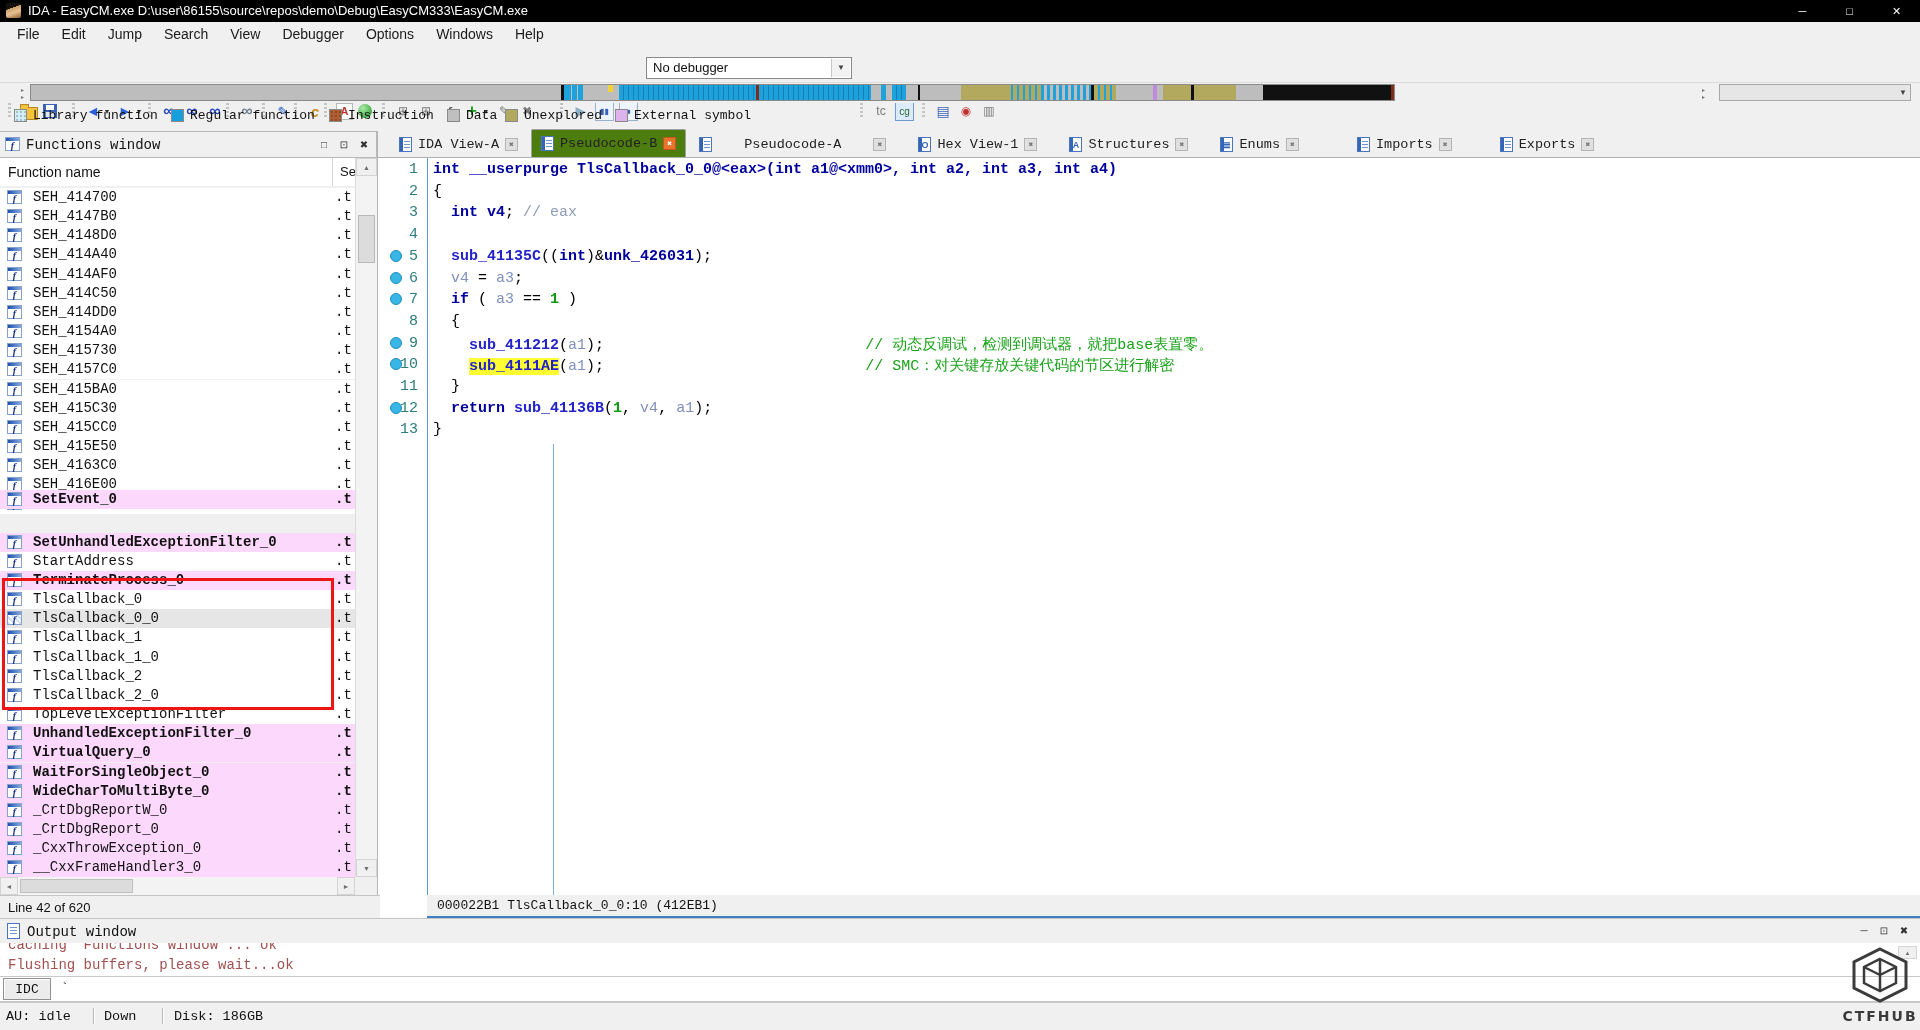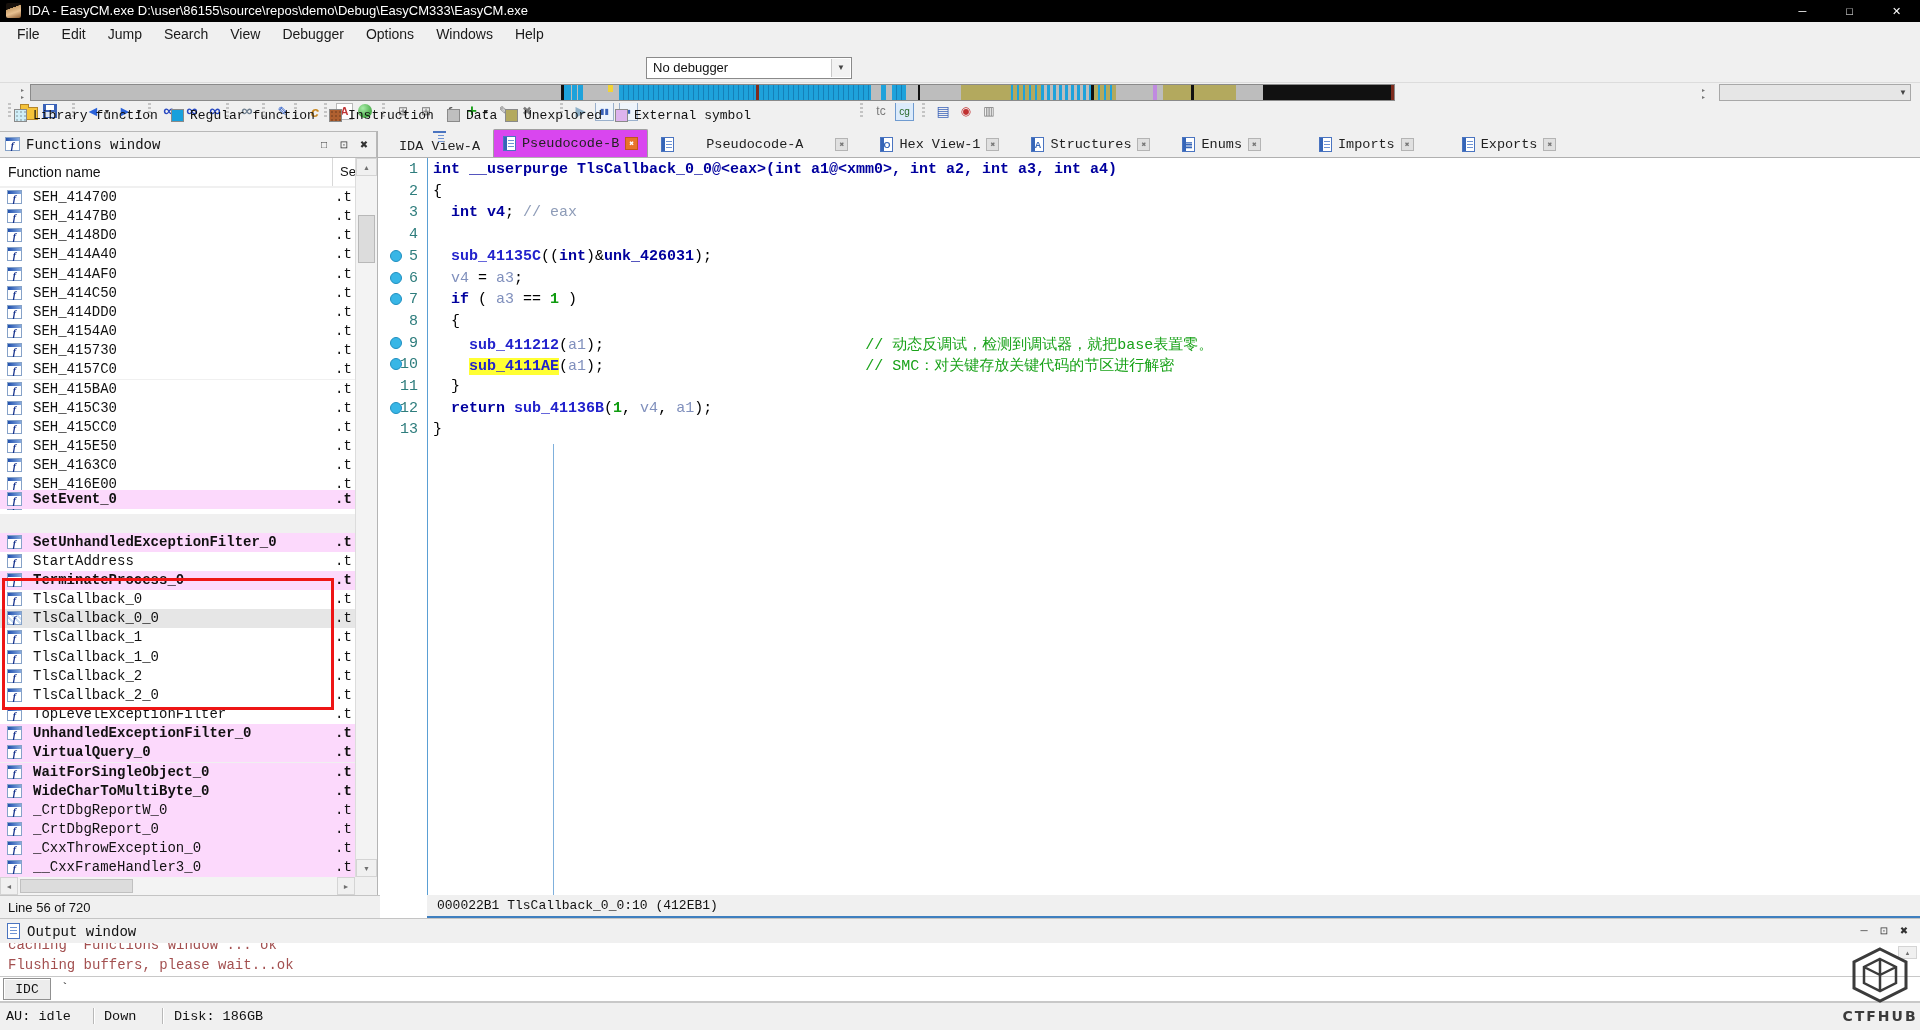--- a/index.html
+++ b/index.html
@@ -64,21 +64,21 @@
     font:13px "Liberation Mono","DejaVu Sans Mono",monospace;color:#111;}
   .lg-swatch{width:13px;height:13px;border:1px solid #8a8a8a;box-sizing:border-box;}
   .lg-swatch.dots{background-image:radial-gradient(#00000030 1px,transparent 1px);background-size:4px 4px;}
   
   #fn-titlebar{left:0;top:131px;width:377px;height:27px;background:#f0f0f0;border:1px solid #b8b8b8;border-left:none;box-sizing:border-box;}
   #fn-title-text{left:26px;top:5px;font:14px "Liberation Mono","DejaVu Sans Mono",monospace;}
   .dockbtn{top:5px;width:16px;height:16px;color:#333;font-size:10px;text-align:center;line-height:16px;}
   #tabbar{left:377px;top:131px;width:1543px;height:27px;background:#f0f0f0;border-bottom:1px solid #b0b0b0;box-sizing:border-box;display:flex;align-items:flex-end;padding-left:13px;}
   .tab{display:flex;align-items:center;height:26px;padding:0 9px;gap:6px;
     font:13.5px "Liberation Mono","DejaVu Sans Mono",monospace;color:#222;position:relative;}
-  .tab.active{background:#d946ef;border:1px solid #a0a0a0;border-bottom:none;height:27px;z-index:3;border-radius:2px 2px 0 0;justify-content:space-between;}
+  .tab.active{background:#4d7c0f;border:1px solid #a0a0a0;border-bottom:none;height:27px;z-index:3;border-radius:2px 2px 0 0;justify-content:space-between;}
   .tabicon{width:13px;height:15px;border:1px solid #4a74c0;background:#fff;position:relative;
     font:bold 9px "Liberation Sans",sans-serif;color:#3565b8;text-align:center;line-height:14px;box-sizing:border-box;}
   .tabicon.lines::before{content:"";position:absolute;left:4px;top:3px;width:6px;height:1px;background:#6f94d4;box-shadow:0 3px 0 #6f94d4,0 6px 0 #6f94d4;}
   .tabicon::after{content:"";position:absolute;left:0;top:0;width:3px;height:100%;background:#3565b8;}
   .tabclose{width:13px;height:13px;background:#e0e0e0;border:1px solid #b4b4b4;color:#777;font-size:8px;line-height:11px;text-align:center;box-sizing:border-box;}
   .tabclose.hot{background:#e8732a;border-color:#c2571a;color:#fff;}
   
   #fn-colheader{left:0;top:158px;width:355px;height:28px;background:#fff;}
   #fn-colname{left:8px;top:6px;font-size:14px;color:#111;}
   #fn-colseg{left:340px;top:6px;font-size:13px;color:#111;}
@@ -299,21 +299,21 @@
 
   <div class="abs" id="fn-titlebar">
     <div class="ficon" style="top:5px;left:5px;"></div>
     <div class="abs" id="fn-title-text">Functions window</div>
     <div class="abs dockbtn" style="left:316px;">□</div>
     <div class="abs dockbtn" style="left:336px;">⊡</div>
     <div class="abs dockbtn" style="left:356px;">✖</div>
   </div>
 
   <div class="abs" id="tabbar">
-      <div class="tab" style="margin-left: 0px; flex-direction: column;">
+      <div class="tab" style="margin-left: 0px;">
         <div class="tabicon lines"></div>
         <div>IDA View-A</div>
         <div class="tabclose">✖</div>
       </div>
       <div class="tab active" style="margin-left: 4px;">
         <div class="tabicon lines"></div>
         <div>Pseudocode-B</div>
         <div class="tabclose hot">✖</div>
       </div>
       <div class="tab" style="margin-left: 4px; gap: 32px;">
@@ -542,21 +542,21 @@
     <div style="position:absolute;left:2px;top:57px;width:17px;height:48px;background:#dcdcdc;border:1px solid #b8b8b8;box-sizing:border-box;"></div>
     <div class="sbbox" style="position:absolute;left:0;top:701px;width:21px;height:18px;font-size:7px;line-height:17px;">▼</div>
   </div>
   <div class="abs" id="fn-hsb">
     <div class="sbbox" style="position:absolute;left:0;top:0;width:18px;height:18px;font-size:7px;line-height:17px;">◄</div>
     <div style="position:absolute;left:20px;top:2px;width:113px;height:14px;background:#dcdcdc;border:1px solid #c0c0c0;box-sizing:border-box;"></div>
     <div class="sbbox" style="position:absolute;left:337px;top:0;width:18px;height:18px;font-size:7px;line-height:17px;">►</div>
   </div>
 
   <div class="abs" id="fn-status">
-    <div class="abs" id="fn-status-text">Line 56 of 720</div>
+    <div class="abs" id="fn-status-text">Line 42 of 620</div>
   </div>
   <div class="abs" id="dock-sep-v"></div>
 
   <div class="abs" id="code-bg"></div>
   <div class="abs" id="code-vline"></div>
   <div class="abs" id="code-vline2"></div>
   <div class="abs" id="code-content">
       <div class="gutter-num" style="top: 161px;">1</div>
       <div class="codeline" style="top: 161px;"><span class="cs-kw">int __userpurge TlsCallback_0_0@&lt;eax&gt;(int a1@&lt;xmm0&gt;, int a2, int a3, int a4)</span></div>
       <div class="gutter-num" style="top: 182.7px;">2</div>

